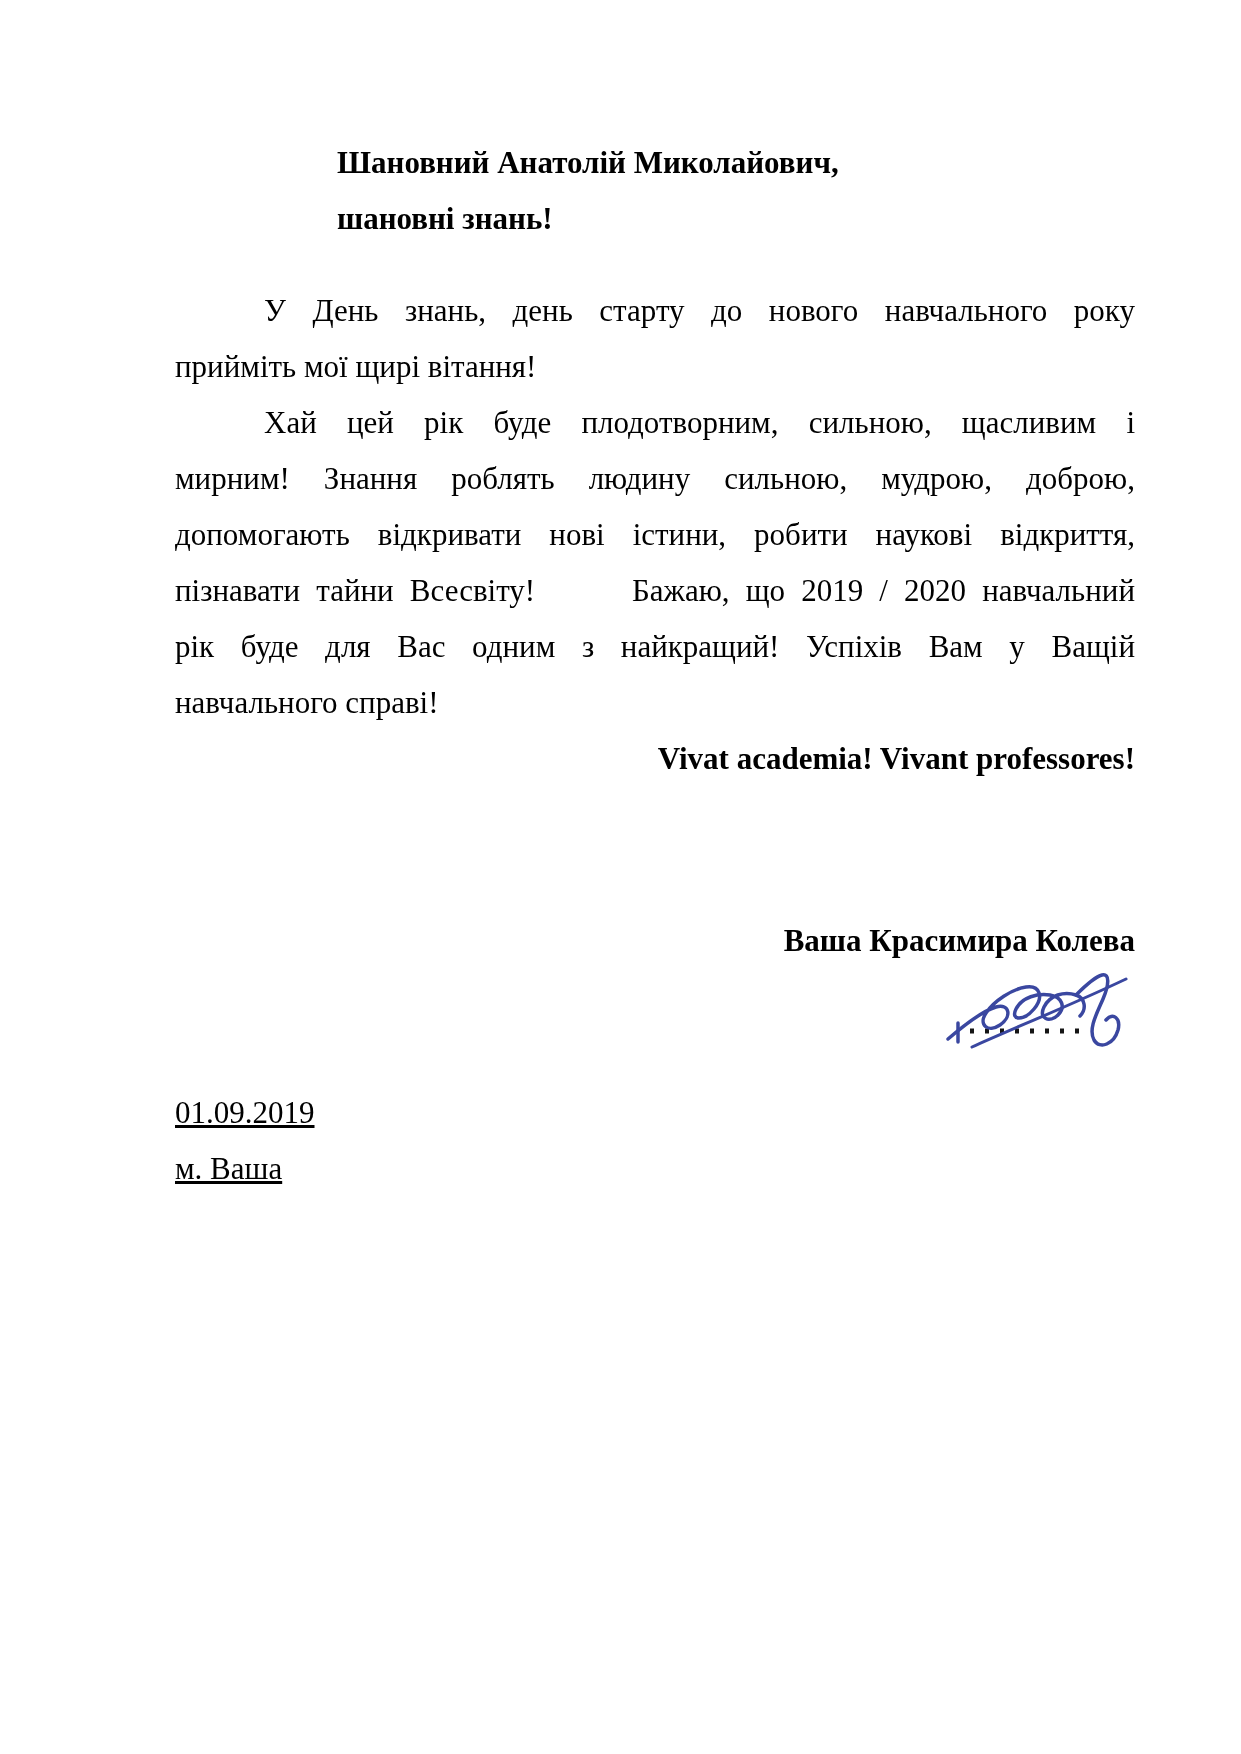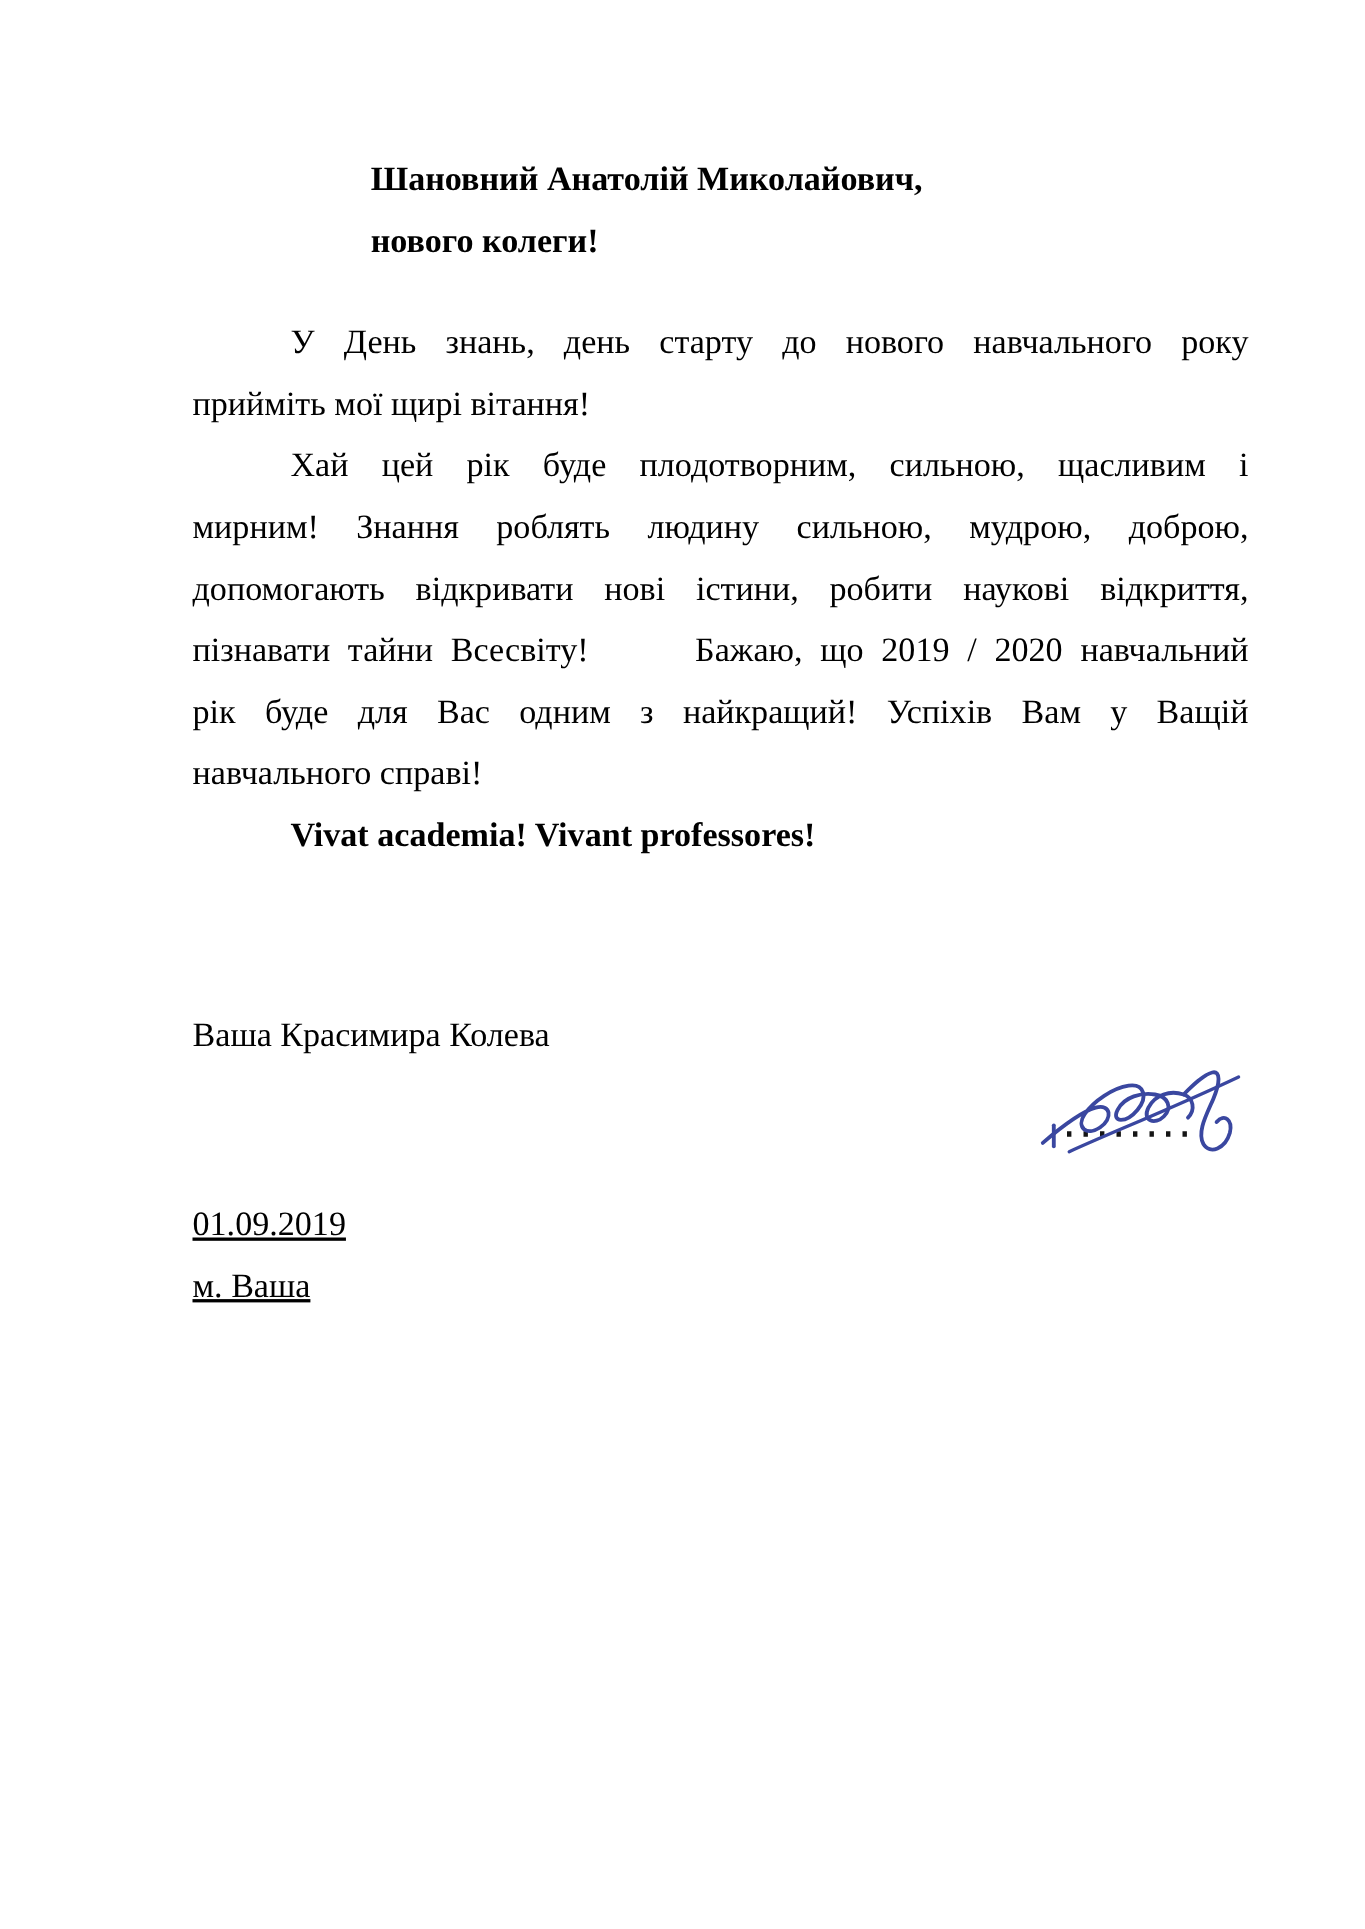--- a/index.html
+++ b/index.html
@@ -30,31 +30,32 @@
   }
   .jl {
     text-align: justify;
     text-align-last: justify;
   }
   .indent {
     padding-left: 89px;
   }
   .bold {
     font-weight: bold;
+    text-align: right;
   }
   .salut {
     margin-left: 162px;
     font-weight: bold;
     line-height: 56px;
   }
   .gap-after-salutation { height: 36px; }
   .gap-before-signoff  { height: 126px; }
   .signoff {
-    text-align: left;
-    font-weight: normal;
+    text-align: right;
+    font-weight: bold;
     line-height: 56px;
   }
   .sig-row {
     position: relative;
     height: 116px;
   }
   .sig-svg {
     position: absolute;
     top: 0;
     right: 3px;
@@ -66,21 +67,21 @@
     text-decoration: underline;
   }
 </style>
 </head>
 <body>
 
 <div class="page">
   <div class="content">
 
     <div class="salut ln">Шановний Анатолій Миколайович,</div>
-    <div class="salut ln">нового колеги!</div>
+    <div class="salut ln">шановні знань!</div>
 
     <div class="gap-after-salutation"></div>
 
     <div class="ln jl indent">У День знань, день старту до нового навчального року</div>
     <div class="ln">прийміть мої щирі вітання!</div>
 
     <div class="ln jl indent">Хай цей рік буде плодотворним, сильною, щасливим і</div>
     <div class="ln jl">мирним! Знання роблять людину сильною, мудрою, доброю,</div>
     <div class="ln jl">допомогають відкривати нові істини, робити наукові відкриття,</div>
     <div class="ln jl">пізнавати тайни Всесвіту!&nbsp;&nbsp;&nbsp;&nbsp;&nbsp; Бажаю, що 2019 / 2020 навчальний</div>

